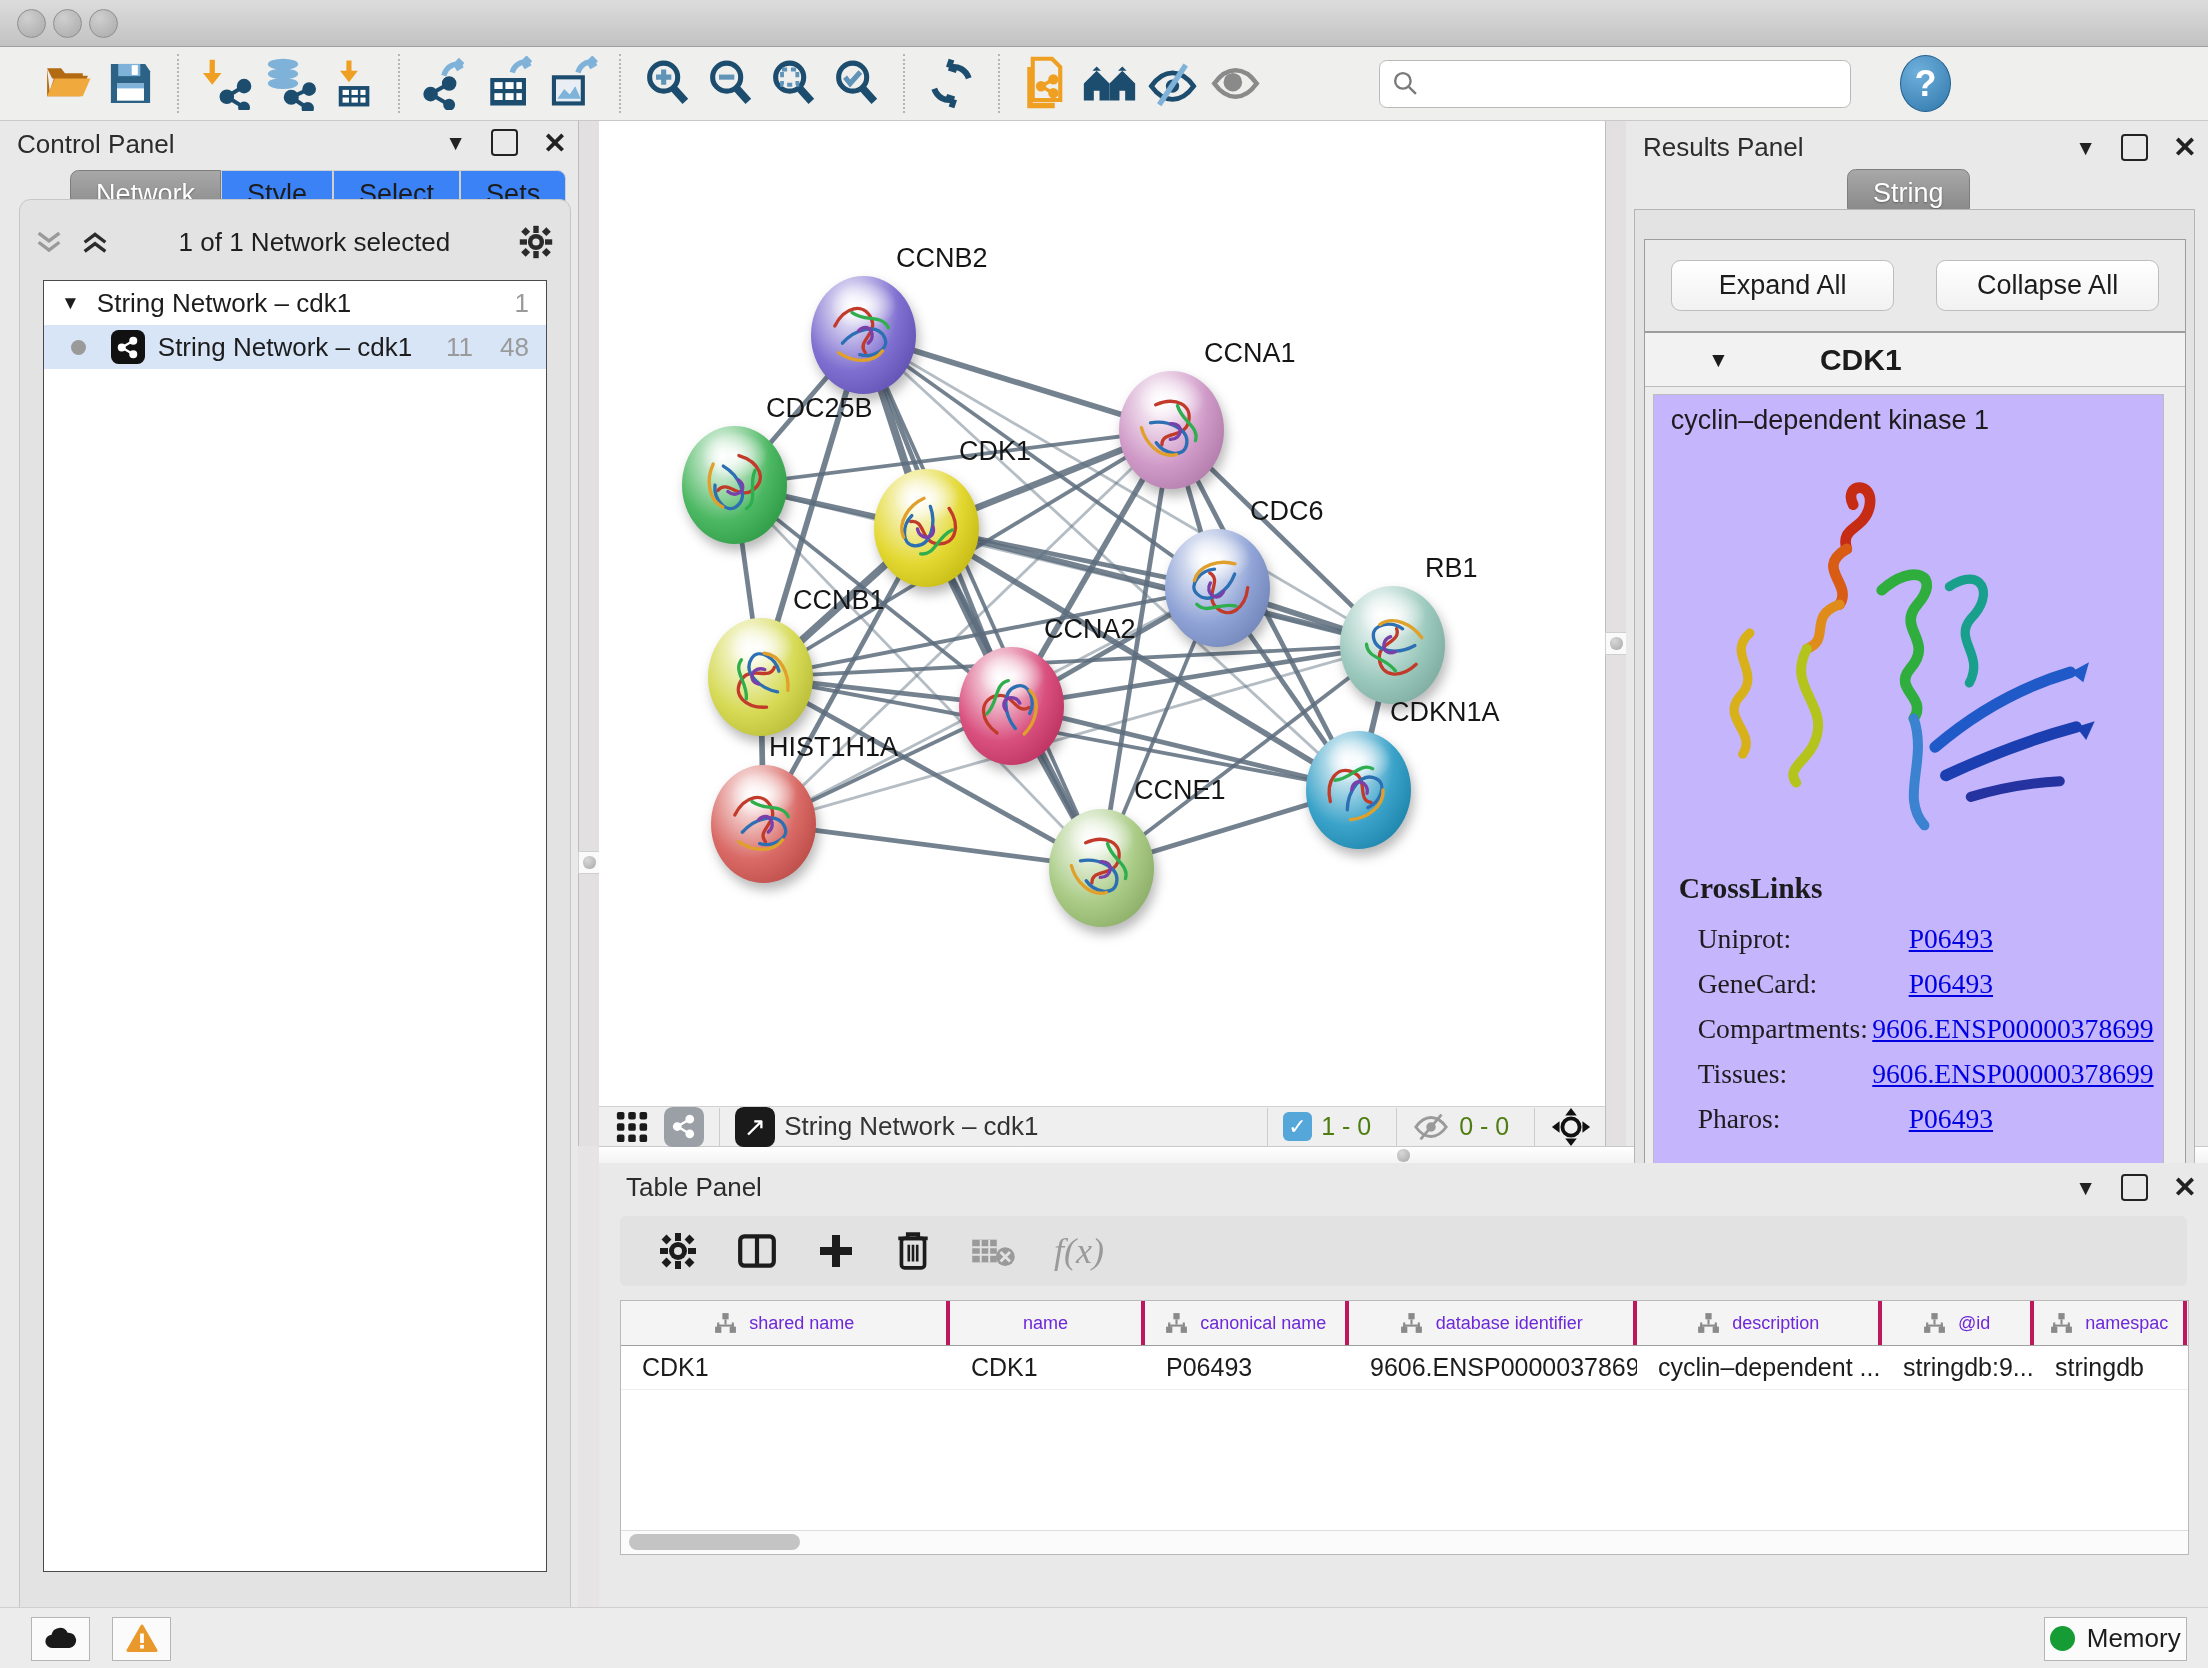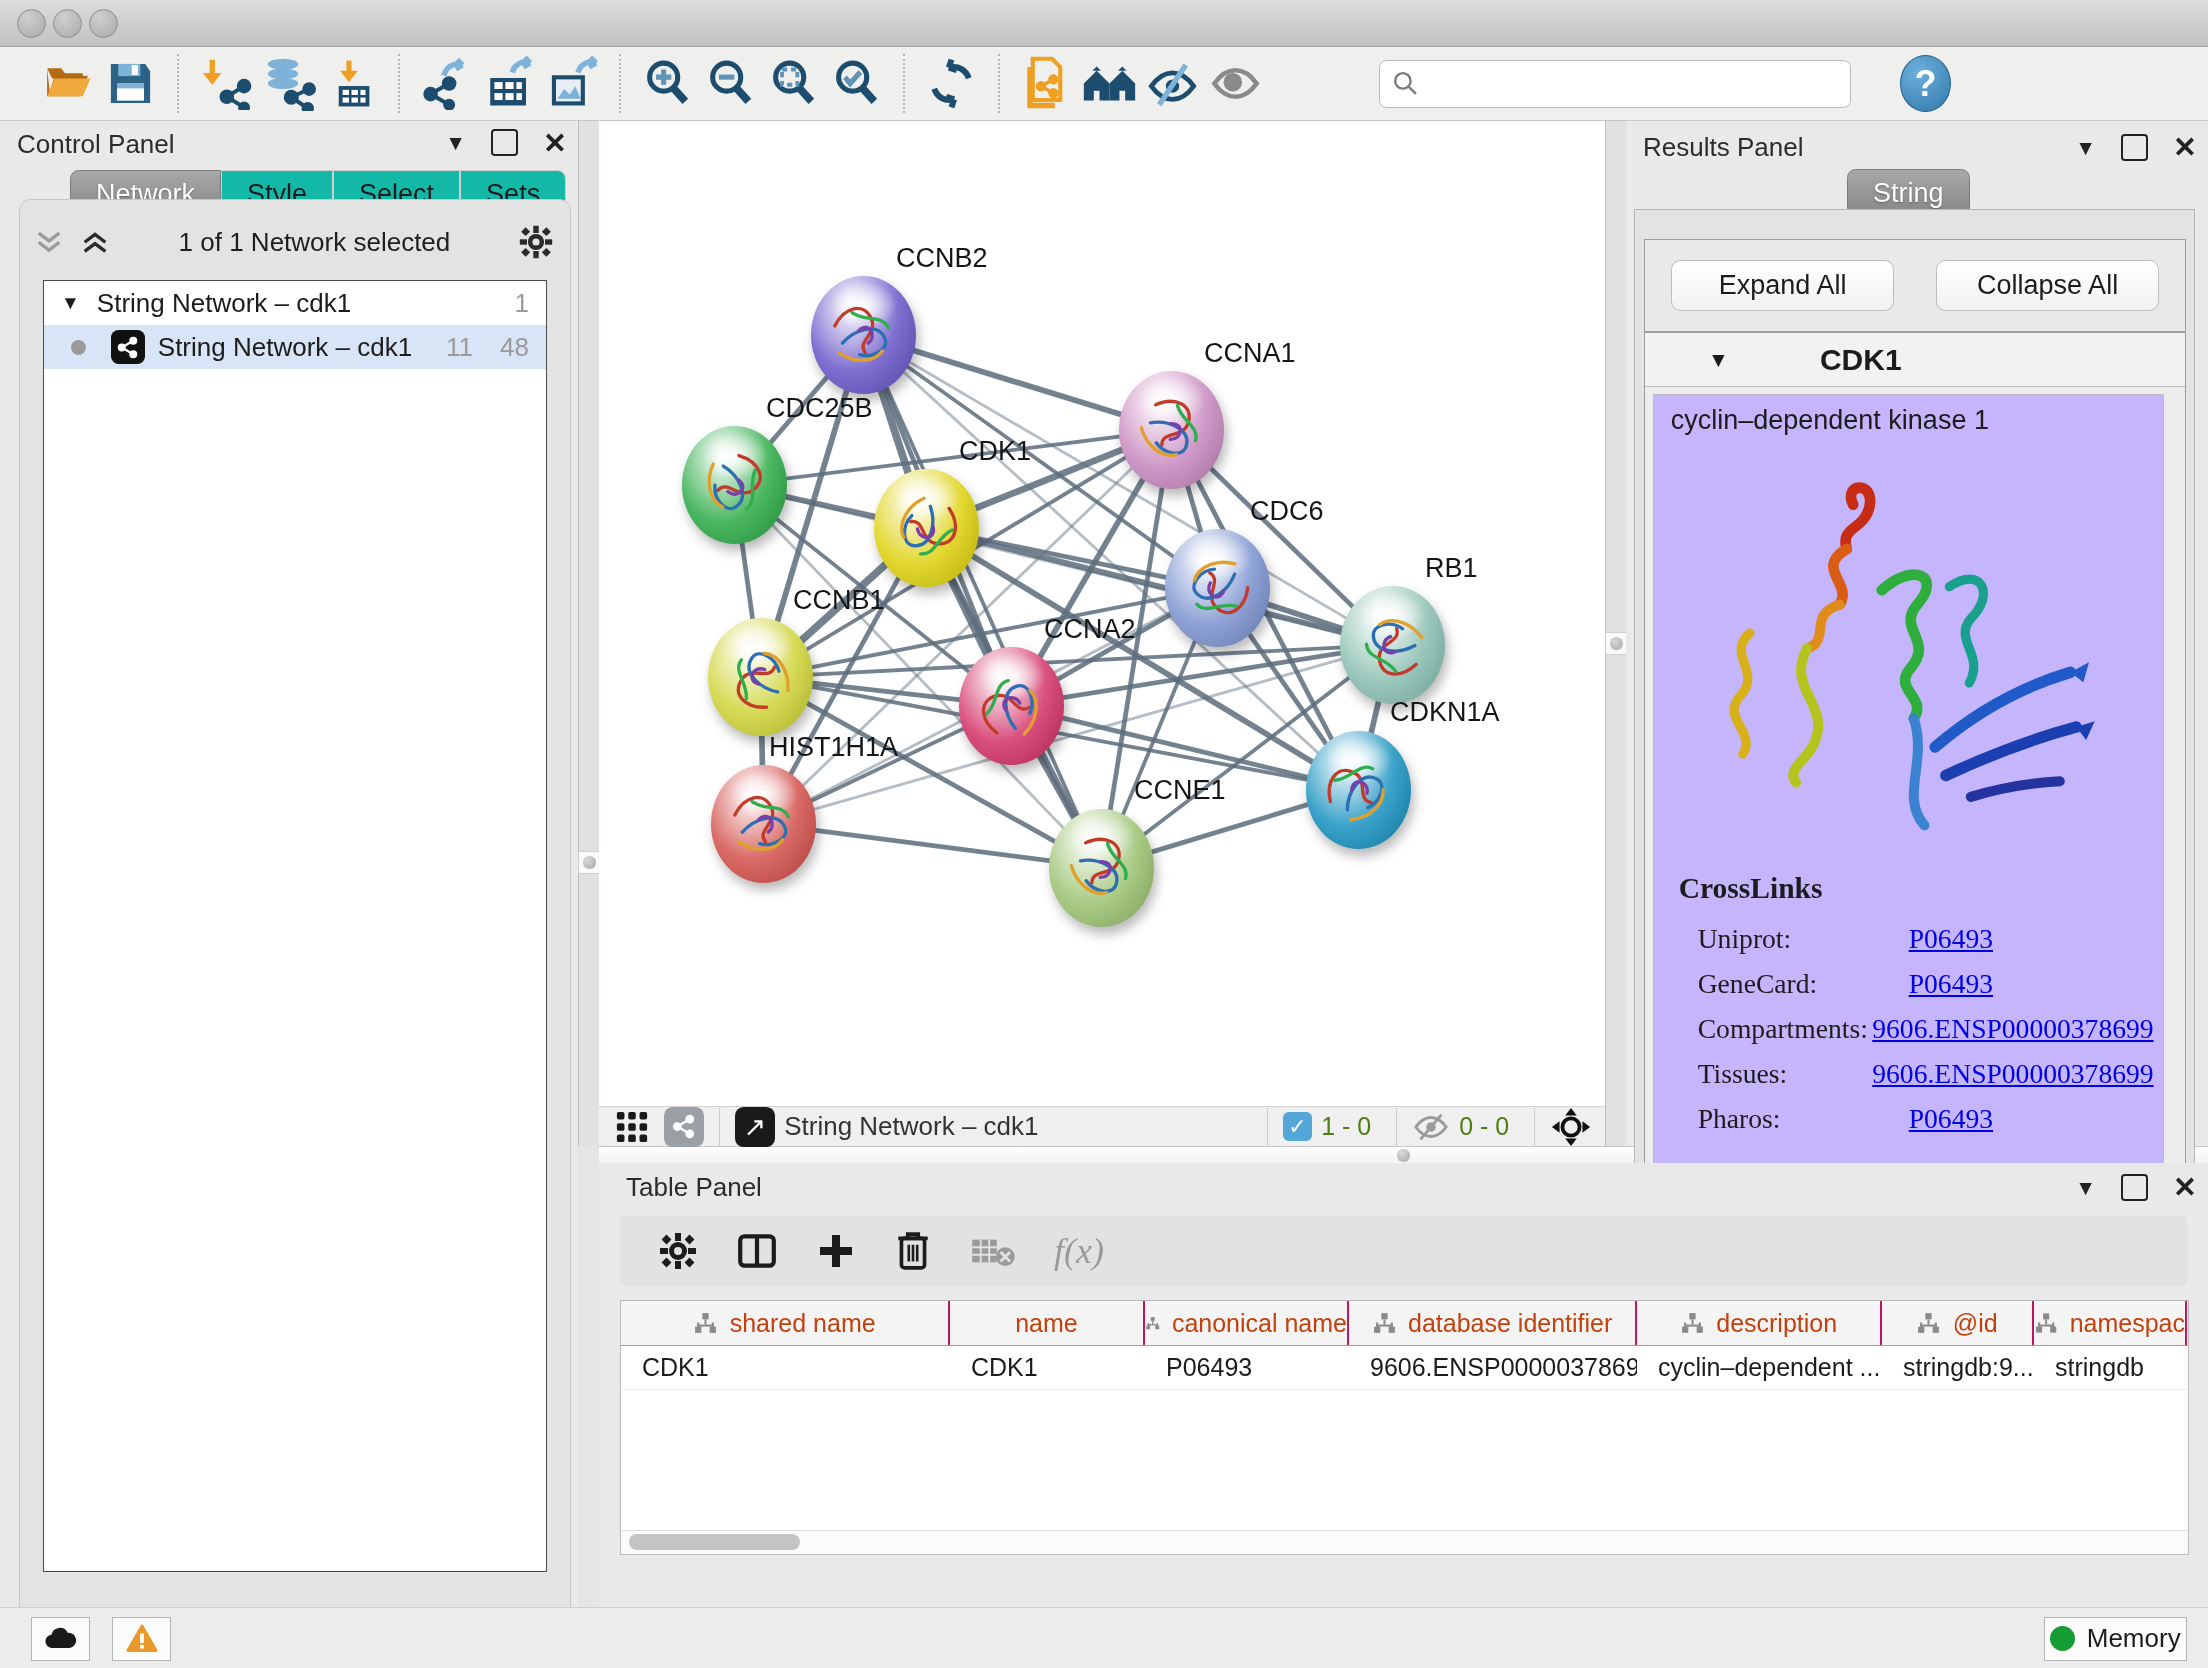--- a/index.html
+++ b/index.html
@@ -26,21 +26,21 @@
   #search-input{border:none;outline:none;font-size:25px;flex:1;background:transparent;font-family:"Liberation Sans",sans-serif;}
   #help-btn{margin-left:49px;width:49px;height:55px;border-radius:50%;
     background:radial-gradient(circle at 35% 30%,#6fb0dc,#2f77ab);border:1px solid #1f5e8d;
     color:#fff;font-size:36px;font-weight:bold;display:flex;align-items:center;justify-content:center;}
   
   .panel-title{font-size:26px;color:#2c2c2c;}
   .pt-icons{display:flex;align-items:center;gap:25px;}
   .pt-tri{font-size:21px;color:#222;}
   .pt-box{width:23px;height:23px;border:2.9px solid #222;border-radius:3.8px;}
   .pt-x{font-size:28.5px;font-weight:bold;color:#222;line-height:1;}
-  .tab{height:46px;border:1px solid #cfcfcf;background:#14b8a6;color:#1c1c1c;
+  .tab{height:46px;border:1px solid #cfcfcf;background:#3b82f6;color:#1c1c1c;
     display:flex;align-items:center;justify-content:center;font-size:27px;padding:0 25px;}
   .tab.sel{background:linear-gradient(#a8a8a8,#858585);color:#fff;border-color:#7d7d7d;
     text-shadow:0 1px 1.9px rgba(0,0,0,.35);border-radius:8.6px;}
   .tab.first{border-radius:8.6px 0 0 8.6px;}
   .tab.last{border-radius:0 8.6px 8.6px 0;}
   
   #control-panel{left:0;top:121px;width:578px;height:1487px;background:#e9e9e9;}
   #cp-titlerow{left:17px;top:7.6px;width:550px;height:38px;display:flex;align-items:flex-start;justify-content:space-between;}
   #cp-tabs{left:70px;top:49px;display:flex;}
   #cp-inner{left:19px;top:78px;width:550px;height:1508px;background:#e3e3e3;
@@ -98,22 +98,22 @@
   .cl-link{color:#0000e0;text-decoration:underline;}
   #rp-scrollstrip{position:absolute;left:0;right:0;bottom:0;height:19px;background:#e4e4e4;border-top:1px solid #c2c2c2;}
   
   #table-panel{left:599px;top:1163px;width:1609px;height:444px;background:#e9e9e9;}
   #tp-titlerow{left:27px;top:5.7px;width:1571px;height:38px;display:flex;align-items:center;justify-content:space-between;}
   #tp-toolbar{left:21px;top:53px;width:1567px;height:70px;background:#e2e2e2;border-radius:5.7px;
     display:flex;align-items:center;gap:38px;padding-left:38px;box-sizing:border-box;}
   #tp-fx{font-family:"Liberation Serif",serif;font-style:italic;font-size:36px;color:#9a9a9a;}
   #tp-table{left:21px;top:137px;width:1567px;height:253px;background:#fff;border:1px solid #b9b9b9;overflow:hidden;}
   #tp-headrow{display:flex;height:44px;background:#f4f4f4;border-bottom:1.9px solid #9f9f9f;}
-  .tp-th{display:flex;align-items:center;justify-content:center;gap:11.4px;font-size:25px;color:#c2410c;
-    border-right:2px solid #be185d;box-sizing:border-box;overflow:hidden;white-space:nowrap;flex:0 0 auto;}
+  .tp-th{display:flex;align-items:center;justify-content:center;gap:11.4px;font-size:18px;color:#6d28d9;
+    border-right:4px solid #be185d;box-sizing:border-box;overflow:hidden;white-space:nowrap;flex:0 0 auto;}
   .tp-row{display:flex;height:43px;border-bottom:1px solid #eee;}
   .tp-td{display:flex;align-items:center;font-size:25px;padding-left:21px;box-sizing:border-box;
     overflow:hidden;white-space:nowrap;flex:0 0 auto;}
   #tp-hscroll{position:absolute;left:0;bottom:0;width:100%;height:23px;background:#fbfbfb;border-top:1px solid #ddd;}
   #tp-hthumb{position:absolute;left:7.6px;top:2.9px;width:171px;height:16px;border-radius:8.6px;background:#c4c4c4;}
   #tp-tabs{left:0;top:398px;width:1609px;display:flex;justify-content:center;}
   
   #statusbar{left:0;top:1607px;width:2208px;height:61px;background:#ececec;border-top:1px solid #cfcfcf;}
   .sb-btn{position:absolute;top:8.6px;height:42px;background:#fbfbfb;border:1.9px solid #b5b5b5;
     display:flex;align-items:center;justify-content:center;}

